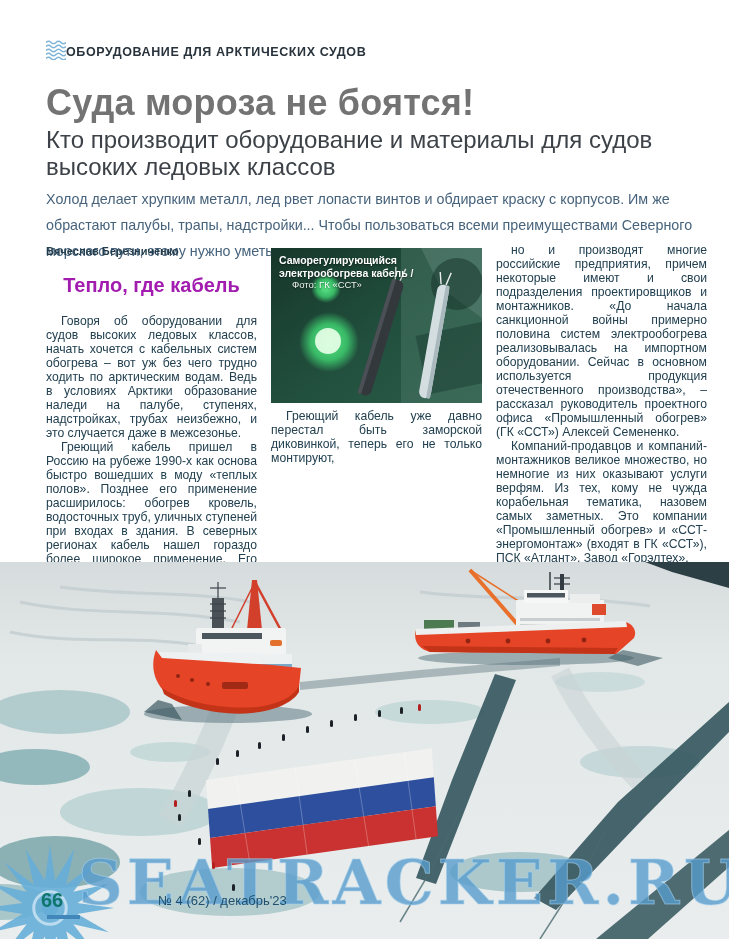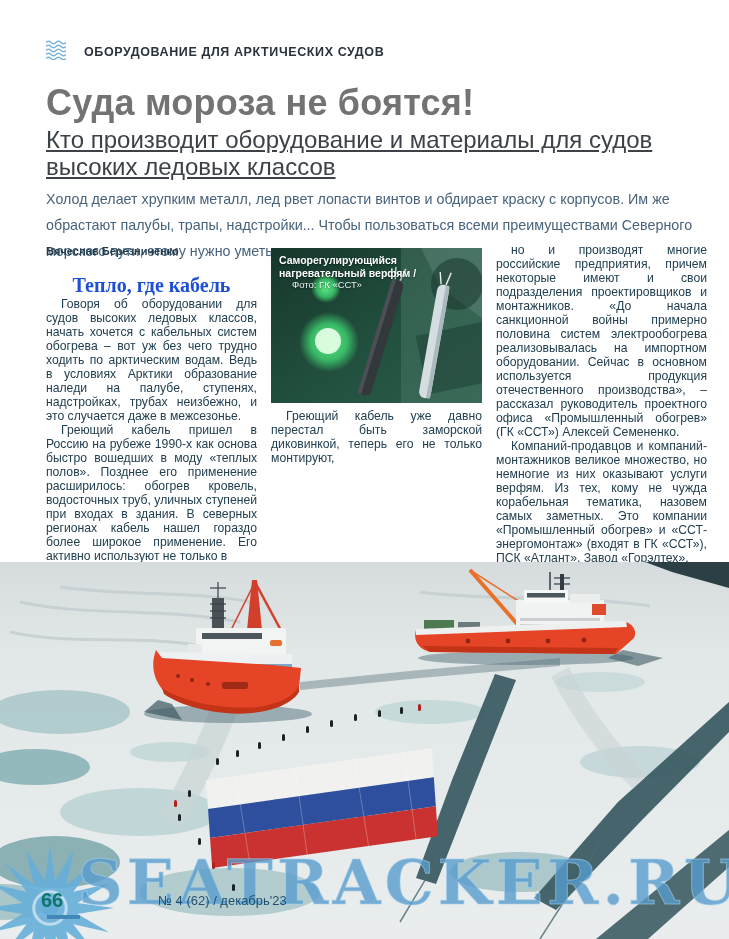--- a/index.html
+++ b/index.html
@@ -3,34 +3,34 @@
 <meta charset="utf-8">
 <style>
   * { margin:0; padding:0; box-sizing:border-box; }
   html,body { background:#888; }
   .page {
     position:relative; width:729px; height:939px; margin:0 auto;
     background:#ffffff; overflow:hidden;
     font-family:"Liberation Sans","DejaVu Sans",sans-serif;
   }
   
-  .kicker { position:absolute; top:40px; left:46px; display:flex; align-items:center; gap:18px; }
+  .kicker { position:absolute; top:40px; left:46px; display:flex; align-items:center; }
   .kicker-text { font-size:12.5px; font-weight:bold; letter-spacing:.6px; color:#29333c; }
   .title { position:absolute; top:82px; left:46px; width:660px;
            font-size:36px; font-weight:bold; color:#737373; letter-spacing:.2px; }
   .subtitle { position:absolute; top:126px; left:46px; width:640px;
-              font-size:24px; font-weight:400; color:#3c4247; line-height:27px;text-decoration:underline; }
+              font-size:24px; font-weight:400; color:#3c4247; line-height:27px; }
   .lead { position:absolute; top:186px; left:46px; width:660px;
           font-size:14.3px; color:#47637c; line-height:26px; }
   
   .columns { position:absolute; top:243px; left:46px; width:662px; height:319px;
              display:flex; gap:14px; overflow:hidden; }
   .col { width:211px; flex:0 0 211px; }
   .author { font-size:11px; font-weight:bold; color:#233d4d; margin-top:2px; }
-  .sec-head { font-size:20px; font-weight:bold; color:#1d4ed8; text-align:center; margin:17px 0 0;font-family:Liberation Serif, serif; }
+  .sec-head { font-size:20px; font-weight:bold; color:#a21caf; text-align:center; margin:17px 0 17px; }
   .body-p { font-size:12.2px; line-height:14px; color:#224050; text-align:justify;
             text-indent:15px; hyphens:auto; -webkit-hyphens:auto; }
   .body-p + .body-p { margin-top:0; }
   
   .inline-photo { position:relative; width:211px; height:155px; margin:5px 0 6px; overflow:hidden; }
   .inline-photo svg { position:absolute; inset:0; }
   .inline-caption { position:absolute; top:6px; left:8px; width:150px; color:#fff; }
   .inline-caption .cap-b { font-size:10.5px; font-weight:bold; line-height:12.5px;
                            text-shadow:0 1px 2px rgba(0,0,0,.5); }
   .inline-caption .cap-c { font-size:9.5px; line-height:12px; opacity:.92;
@@ -118,21 +118,21 @@
             <path d="M108,30 L105,18 M113,30 L115,17" stroke="#cfd6d2" stroke-width="1.4" fill="none"></path>
           </g>
 
           <g transform="rotate(10 164 88)">
             <rect x="158" y="36" width="12" height="115" rx="6" fill="#d4dee1"></rect>
             <rect x="166" y="36" width="4" height="115" rx="2" fill="#a9b9bd"></rect>
             <path d="M161,36 L158,24 M166,36 L169,23" stroke="#e8eeea" stroke-width="1.4" fill="none"></path>
           </g>
         </svg>
         <div class="inline-caption">
-          <div class="cap-b">Саморегулирующийся нагревательный верфям /</div>
+          <div class="cap-b">Саморегулирующийся электрообогрева кабель /</div>
           <div class="cap-c">Фото: ГК «ССТ»</div>
         </div>
       </div>
 
       <p class="body-p">Греющий кабель уже давно перестал быть заморской диковинкой, теперь его не только монтируют,</p>
     </div>
 
     <div class="col">
       <p class="body-p">но и производят многие российские предприятия, причем некоторые имеют и свои подразделения проектировщиков и монтажников. «До начала санкционной войны примерно половина систем электрообогрева реализовывалась на импортном оборудовании. Сейчас в основном используется продукция отечественного производства», – рассказал руководитель проектного офиса «Промышленный обогрев» (ГК «ССТ») Алексей Семененко.</p>
       <p class="body-p">Компаний-продавцов и компаний-монтажников великое множество, но немногие из них оказывают услуги верфям. Из тех, кому не чужда корабельная тематика, назовем самых заметных. Это компании «Промышленный обогрев» и «ССТ-энергомонтаж» (входят в ГК «ССТ»), ПСК «Атлант», Завод «Горэлтех».</p>

